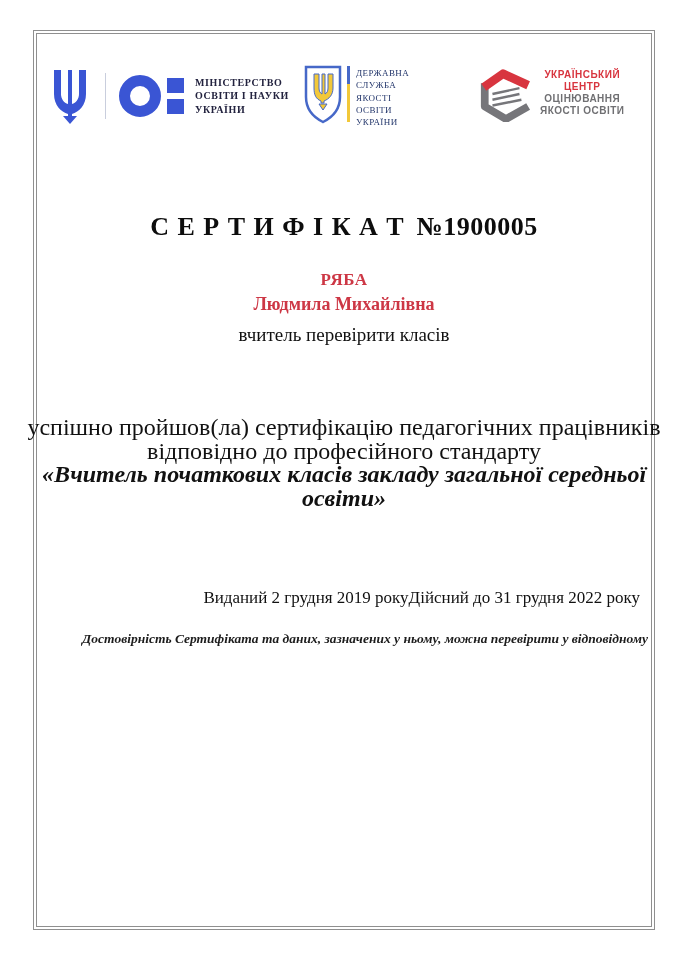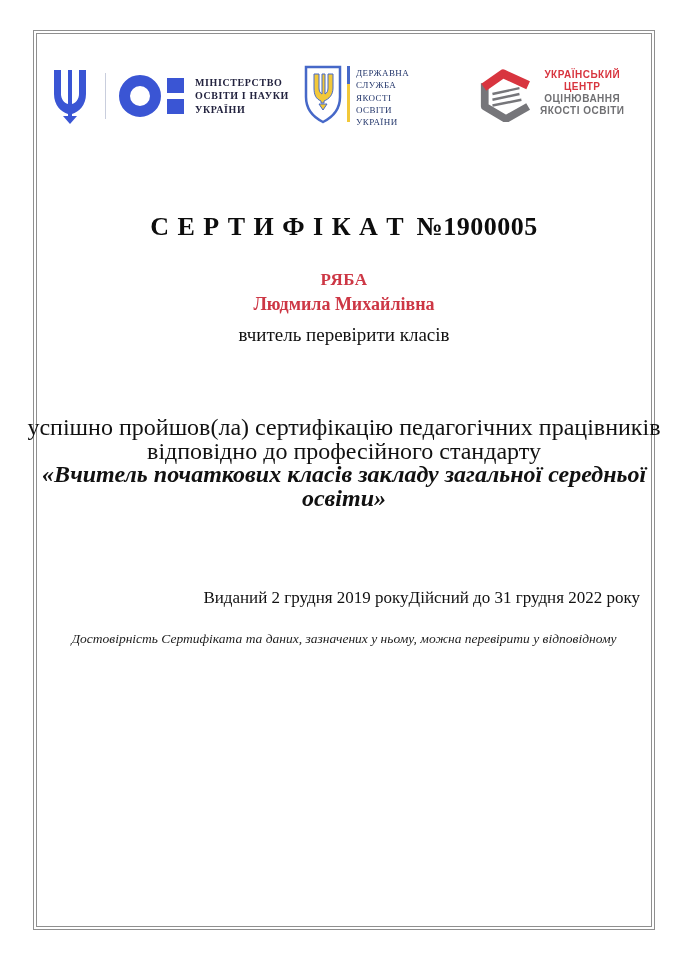--- a/index.html
+++ b/index.html
@@ -62,21 +62,21 @@
   .statement { top:380px; font-size:24px; line-height:23.5px;margin-top:36px; }
   .standard  { font-weight:bold; font-style:italic; }
 
   .protocol { position:absolute; left:47px; top:486px; font-size:12.5px; line-height:13.3px; text-align:left; }
   .protocol-number { font-size:16px; margin-top:4px; }
 
   .dates { position:absolute; left:47px; right:48px; top:576px;
     display:flex; justify-content:flex-end; font-size:17px;margin-top:12px; }
 
   .footer { position:absolute; left:40px; right:40px; top:630px;
-    text-align:center; font-style:italic; font-size:13.5px; line-height:17.5px; color:#1c1c1c; }
+    text-align:right; font-style:italic; font-size:13.5px; line-height:17.5px; color:#1c1c1c;font-weight:bold; }
 </style>
 </head>
 <body>
 
 <div class="page">
 
   <div class="frame"></div>
 
   <div class="logo logo-mon">
     <svg class="mon-trident" viewBox="0 0 44 56">

